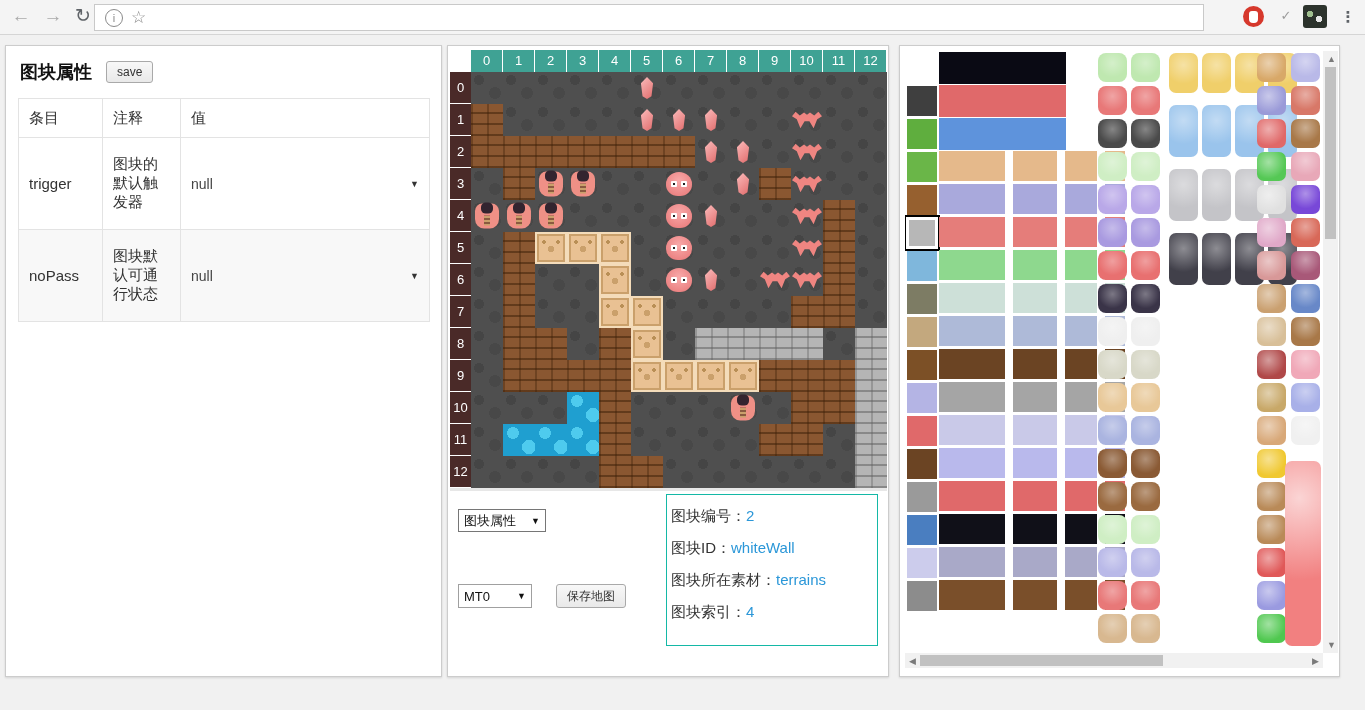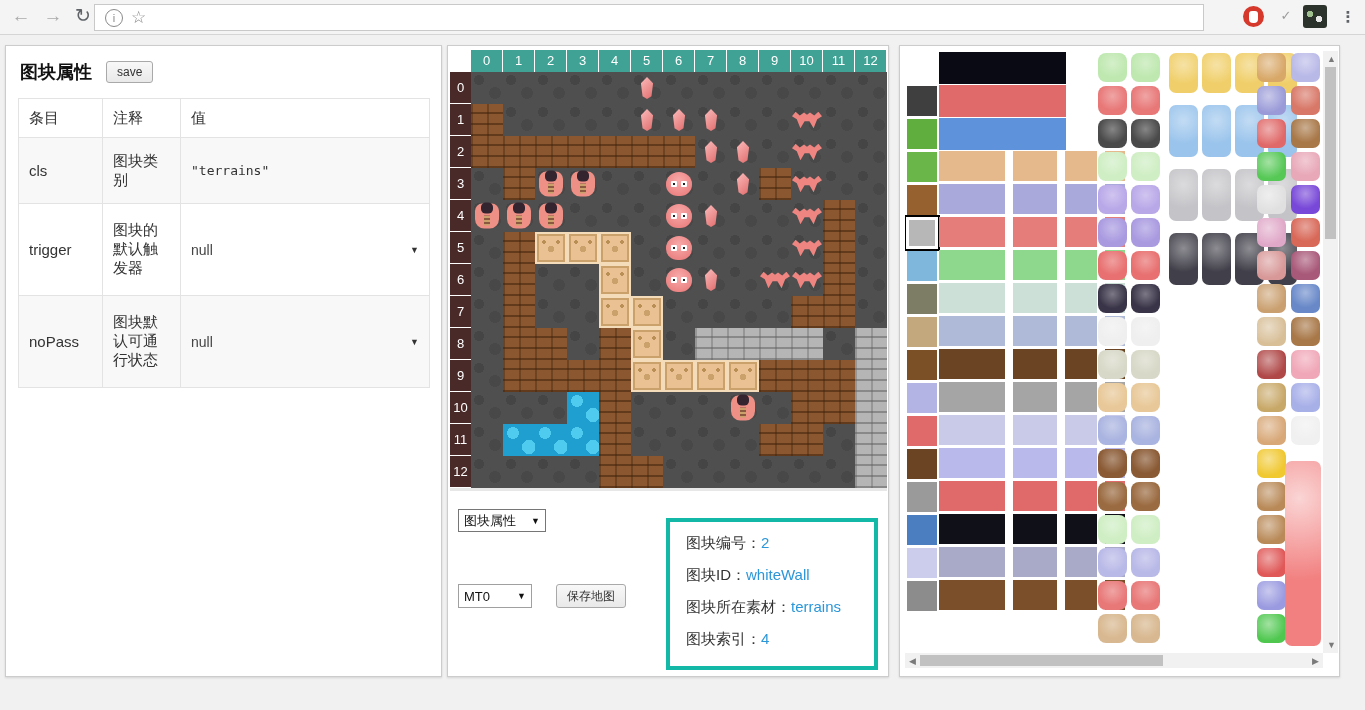--- a/index.html
+++ b/index.html
@@ -58,21 +58,21 @@
   .ent-k{width:24px;height:25px;background:#ef9086;border-radius:30% 30% 38% 38%}
   .ent-k::before{content:"";position:absolute;left:6px;top:-1px;width:12px;height:11px;background:#33242f;border-radius:40%}
   .ent-k::after{content:"";position:absolute;left:9px;top:12px;width:6px;height:10px;background:repeating-linear-gradient(0deg,#caa06b 0 2px,#8a5a40 2px 4px)}
   .map-shadow{position:absolute;left:2px;top:442px;width:437px;height:3px;background:#e7e7e7}
   
   .sel{position:absolute;background:#fff;border:1px solid #767676;font-size:13px;color:#111;display:flex;align-items:center;justify-content:space-between;padding:0 5px;box-sizing:border-box}
   .sel .car{font-size:9px;color:#111}
   #mode-select{left:10px;top:463px;width:88px;height:23px}
   #floor-select{left:10px;top:538px;width:74px;height:24px;border-color:#a0a0a0}
   #save-map-btn{position:absolute;left:108px;top:538px;height:24px}
-  .infobox{position:absolute;left:218px;top:472px;width:212px;height:152px;border:4px solid #14b8a6;padding:12px 0 0 16px;box-sizing:border-box}
+  .infobox{position:absolute;left:218px;top:448px;width:212px;height:152px;border:1px solid #14b8a6;padding:12px 0 0 4px;box-sizing:border-box}
   .infoline{font-size:15px;color:#333;margin-bottom:13px;white-space:nowrap}
   .infoline .v{color:#2b97d8}
   
   #palette{position:absolute;left:5px;top:5px;width:418px;height:602px;background:#fff;overflow:hidden}
   .pal{position:absolute;box-sizing:border-box}
   .pal-tile{width:32px;height:32px}
   .pal-sel{outline:2px solid #000;outline-offset:1px;box-shadow:inset 0 0 0 2px #fff}
   .pal-blob{border-radius:7px}
   .pal-pair{display:flex;gap:4px}
   .pal-pair i{display:block;width:29px;height:29px;border-radius:8px}
@@ -110,25 +110,20 @@
     <colgroup>
         <col class="c1">
         <col class="c2">
         <col>
       </colgroup>
     <tbody>
         <tr>
       <th>条目</th>
       <th>注释</th>
       <th>值</th>
-    </tr>
-    <tr class="stripe row-h2">
-      <td>cls</td>
-      <td>图块类别</td>
-      <td class="val">"terrains"</td>
     </tr>
     <tr class="row-h3">
       <td>trigger</td>
       <td>图块的默认触发器</td>
       <td class="valsel">
         <div class="cellsel">
           <span>null</span>
           <span class="car">▼</span>
         </div>
       </td>

